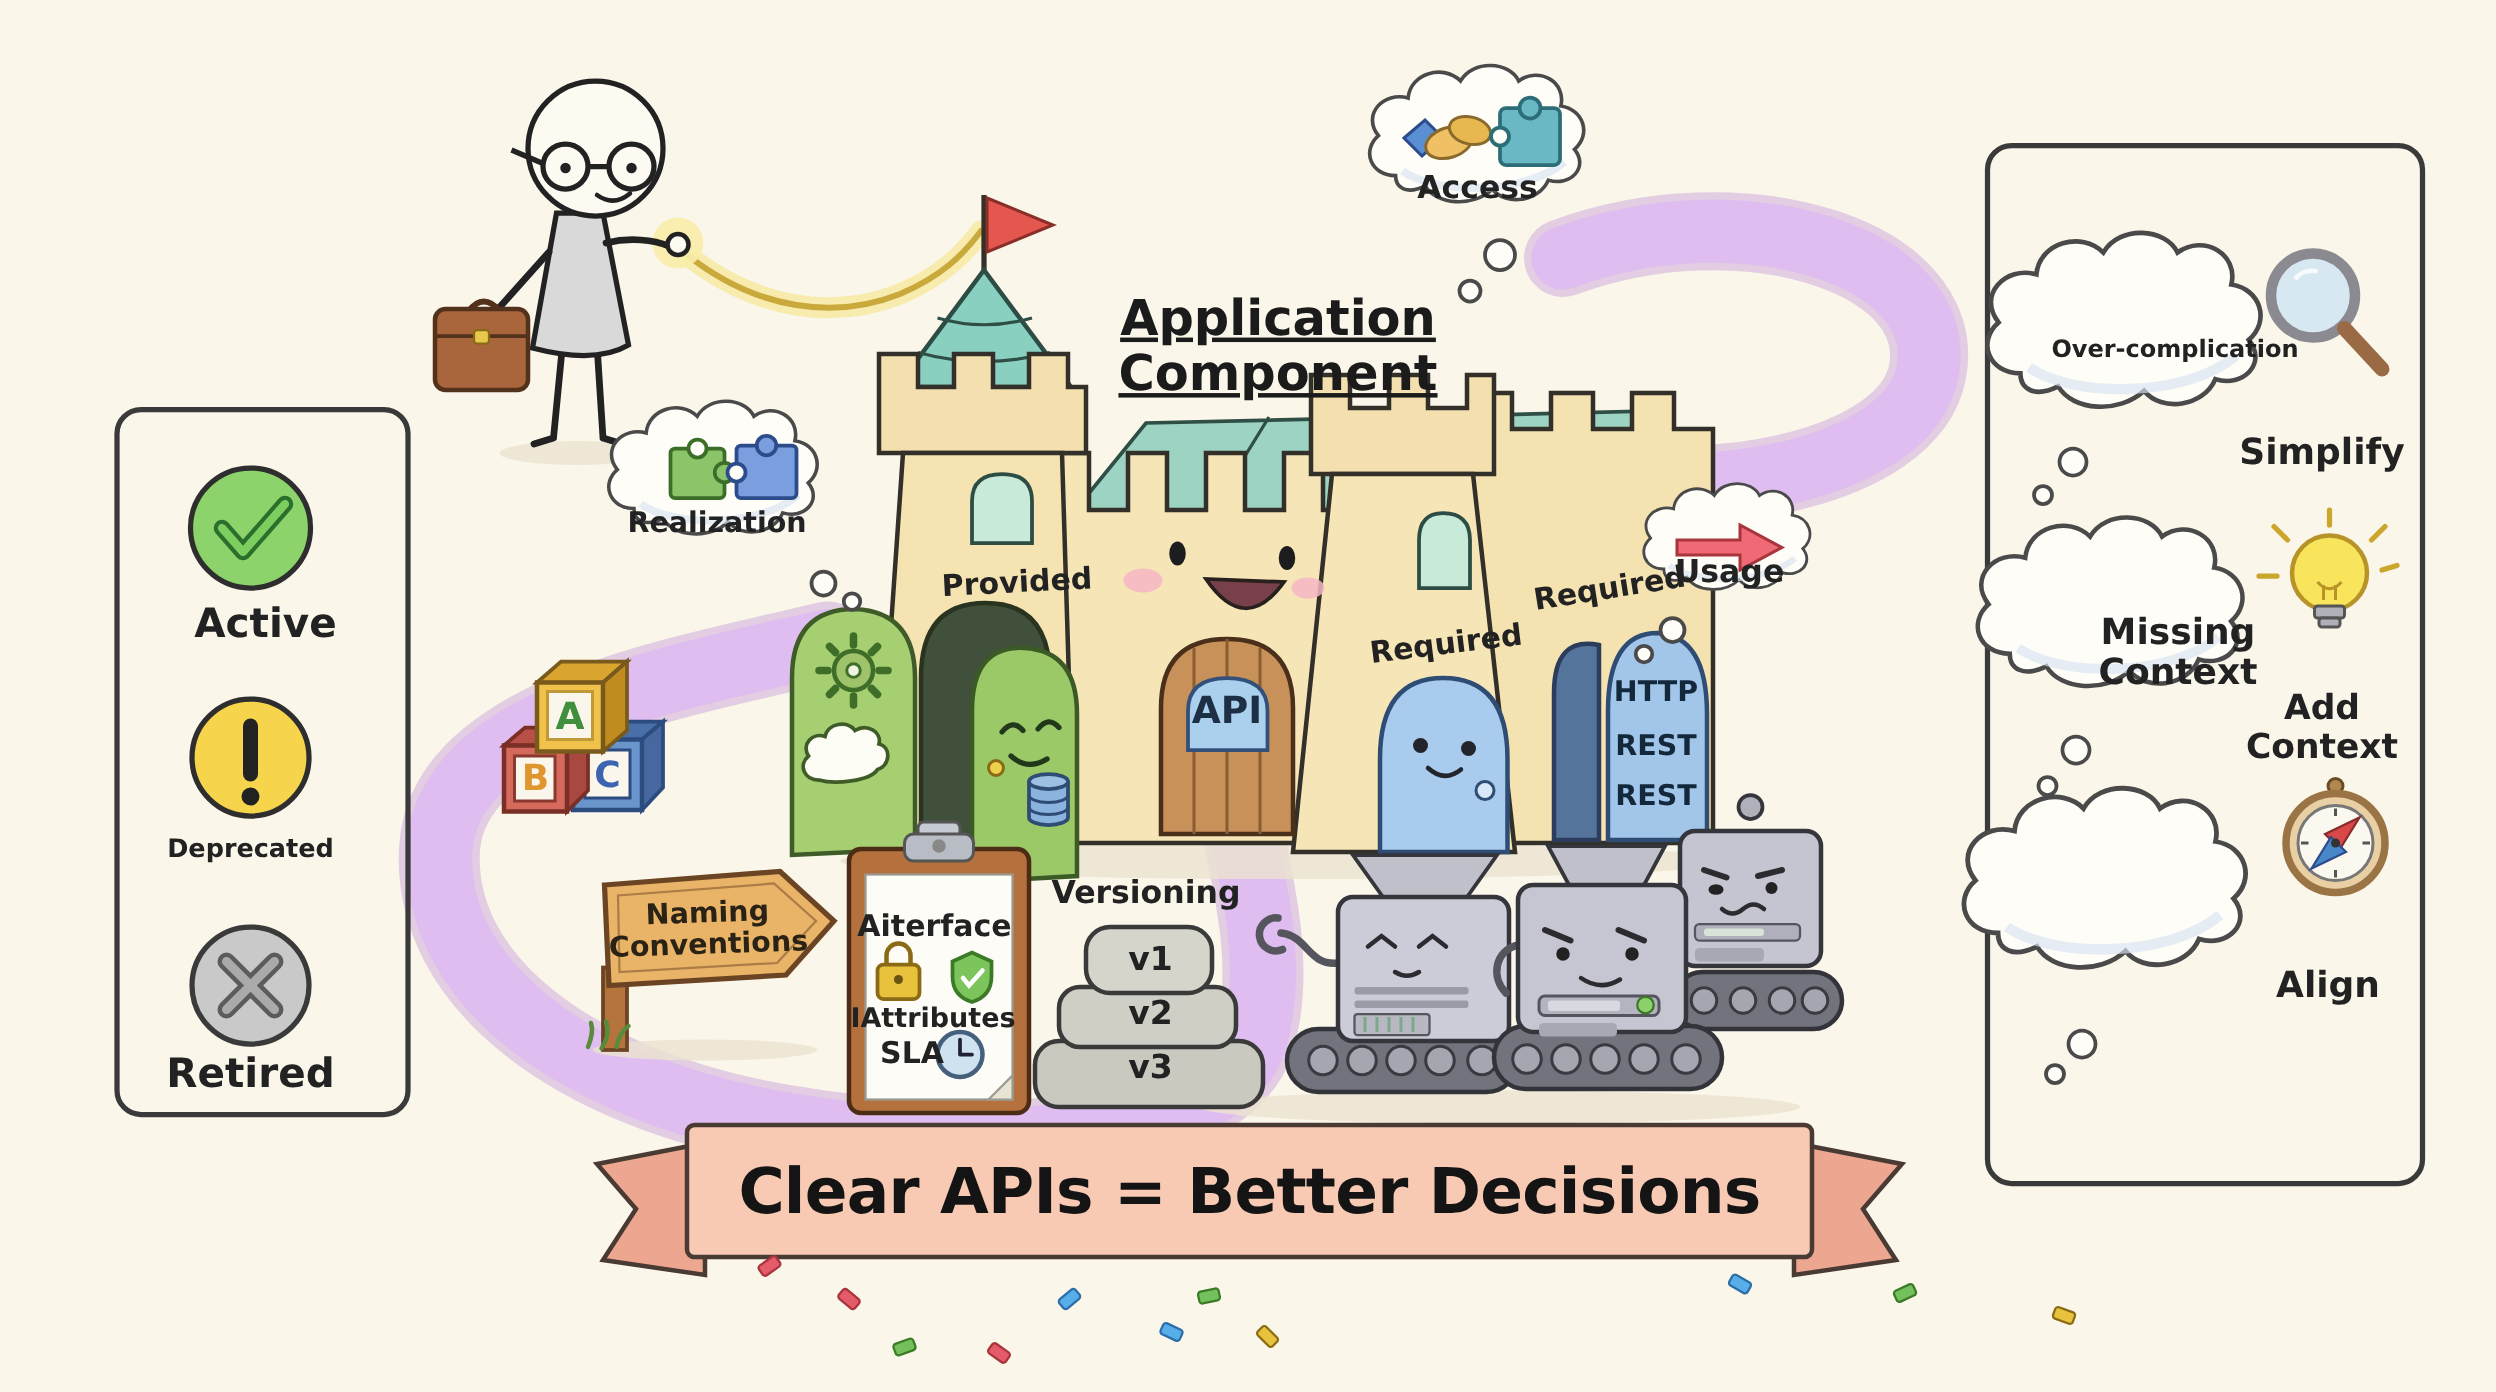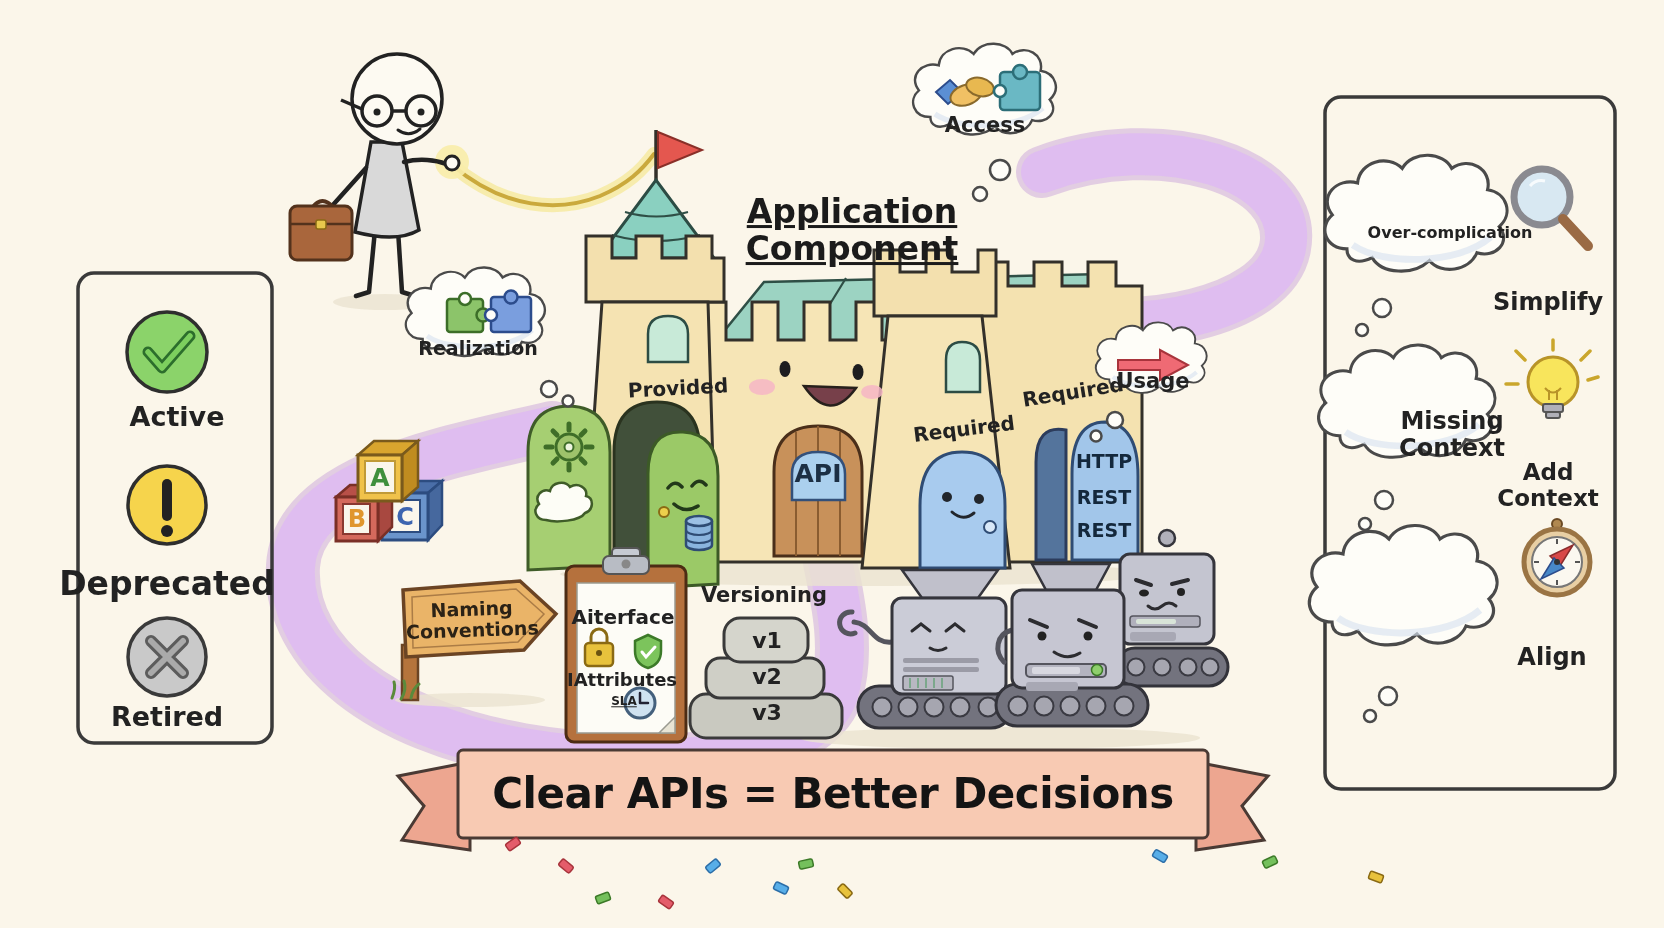--- a/index.html
+++ b/index.html
@@ -16,30 +16,30 @@
   .l-req2{left:1073px;top:392px;font-size:20px;transform:translate(-50%,-50%) rotate(-9deg);}
   .l-p0{left:1104px;top:462px;font-size:19px;color:#14283c;}
   .l-p1{left:1104px;top:498px;font-size:19px;color:#14283c;}
   .l-p2{left:1104px;top:531px;font-size:19px;color:#14283c;}
   .l-real{left:478px;top:349px;font-size:19px;text-align:right;}
   .l-access{left:985px;top:126px;font-size:21px;}
   .l-usage{left:1153px;top:382px;font-size:21px;}
   .l-naming{left:472px;top:620px;font-size:19px;width:135px;transform:translate(-50%,-50%) rotate(-2deg);color:#2b2216;}
   .l-cb1{left:623px;top:617px;font-size:20px;}
   .l-cb2{left:622px;top:680px;font-size:18px;}
-  .l-cb3{left:624px;top:702px;font-size:12px;text-decoration:underline;}
+  .l-cb3{left:608px;top:702px;font-size:20px;}
   .l-ver{left:764px;top:596px;font-size:21px;}
   .l-v1{left:767px;top:641px;font-size:22px;}
   .l-v2{left:767px;top:677px;font-size:22px;}
   .l-v3{left:767px;top:713px;font-size:22px;}
   .l-ba{left:380px;top:478px;font-size:25px;color:#3f8f3c;}
   .l-bb{left:357px;top:519px;font-size:24px;color:#e0962e;}
   .l-bc{left:405px;top:517px;font-size:24px;color:#3c64b0;}
   .l-active{left:167px;top:417px;font-size:27px;margin-left:10px;}
-  .l-depr{left:167px;top:567px;font-size:33px;margin-top:17px;}
+  .l-depr{left:167px;top:567px;font-size:17px;}
   .l-ret{left:167px;top:717px;font-size:27px;}
   .l-prob0{left:1450px;top:233px;font-size:16px;width:185px;}
   .l-sol0{left:1548px;top:302px;font-size:24px;}
   .l-prob1{left:1452px;top:435px;font-size:24px;width:115px;}
   .l-sol1{left:1548px;top:486px;font-size:23px;width:105px;}
   .l-prob2{left:1452px;top:631px;font-size:24px;width:205px;}
   .l-sol2{left:1552px;top:657px;font-size:24px;}
   .l-banner{left:833px;top:794px;font-size:42px;color:#141414;letter-spacing:-0.5px;}
 </style>
 </head>

